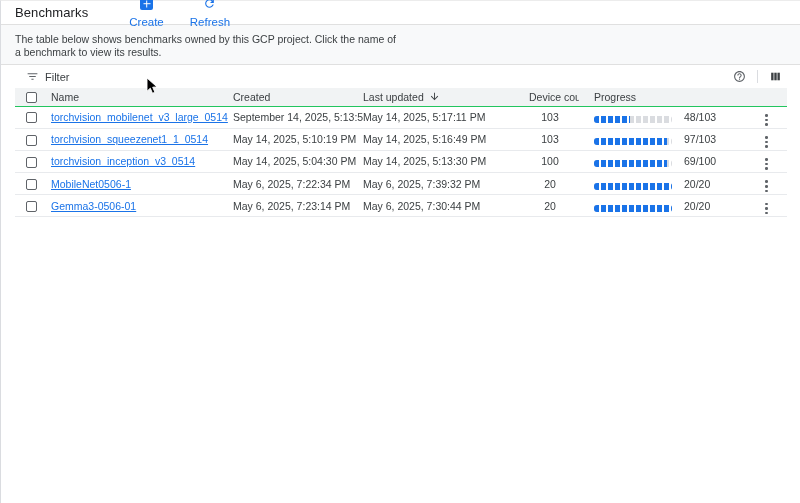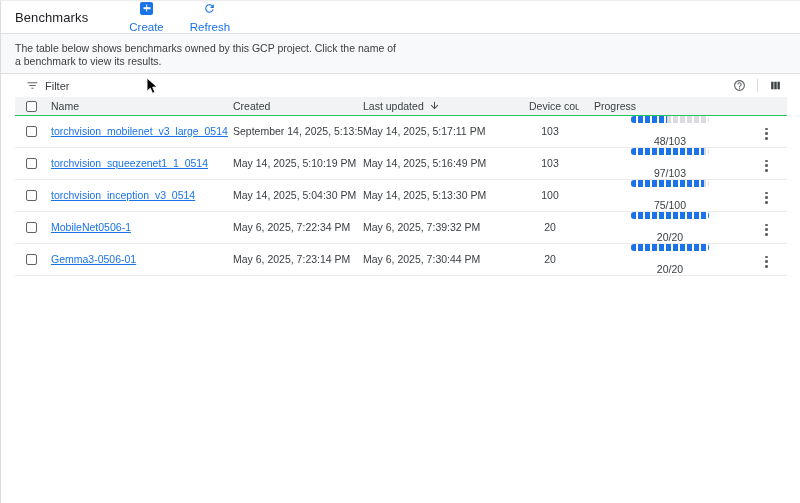--- a/index.html
+++ b/index.html
@@ -14,21 +14,21 @@
   .page {
     width:800px; height:503px;
     background:#fff;
     border-left:1px solid #dadce0;
     border-top:1px solid #ececec;
     position:relative;
   }
 
   
   .header-bar {
-    height:33px;
+    height:24px;
     display:flex; align-items:center;
     padding-left:14px;
     background:#fff;
     border-bottom:1px solid #e0e0e0;
   }
   .page-title {
     font-size:13px; font-weight:500; color:#202124; letter-spacing:.1px;
   }
   .toolbar { display:flex; align-items:center; margin-left:37px; }
   .tool-btn {
@@ -98,21 +98,21 @@
     border:1.5px solid #5f6368; border-radius:2px; background:#fff;
     cursor:pointer; vertical-align:middle;
   }
   a.bench-link {
     color:var(--link,#1a73e8); text-decoration:underline;
     font-size:10.5px;
   }
   .th-sort { display:inline-flex; gap:5px; }
   .sort-icon { display:inline-flex; }
 
-  .prog-wrap { display:flex; align-items:center; gap:12px;flex-direction:column; }
+  .prog-wrap { display:flex; align-items:flex-end; gap:12px; }
   .progress-track {
     width:78px; height:7px; border-radius:3px; overflow:hidden;
     background:repeating-linear-gradient(90deg, var(--progress-track,#dadce0) 0 5px, #ffffff 5px 7px);
     position:relative; flex:none;
   }
   .progress-fill {
     position:absolute; left:0; top:0; height:100%;
     background:repeating-linear-gradient(90deg, var(--progress-fill,#1a73e8) 0 5px, #ffffff 5px 7px);
   }
   .prog-label { color:#3c4043; }
@@ -258,21 +258,21 @@
         <td class="c-check"><span class="checkbox" role="checkbox" aria-checked="false"></span></td>
         <td><a href="#" class="bench-link">torchvision_inception_v3_0514</a></td>
         <td>May 14, 2025, 5:04:30 PM</td>
         <td>May 14, 2025, 5:13:30 PM</td>
         <td class="c-num">100</td>
         <td class="c-prog">
             <div class="prog-wrap">
           <div class="progress-track">
                 <div class="progress-fill" style="width: 94%;"></div>
               </div>
-          <span class="prog-label">75/100</span>
+          <span class="prog-label">69/100</span>
         </div>
           </td>
         <td class="c-menu"><span class="kebab">
               <i></i>
               <i></i>
               <i></i>
             </span></td>
       </tr>
 
       <tr>

